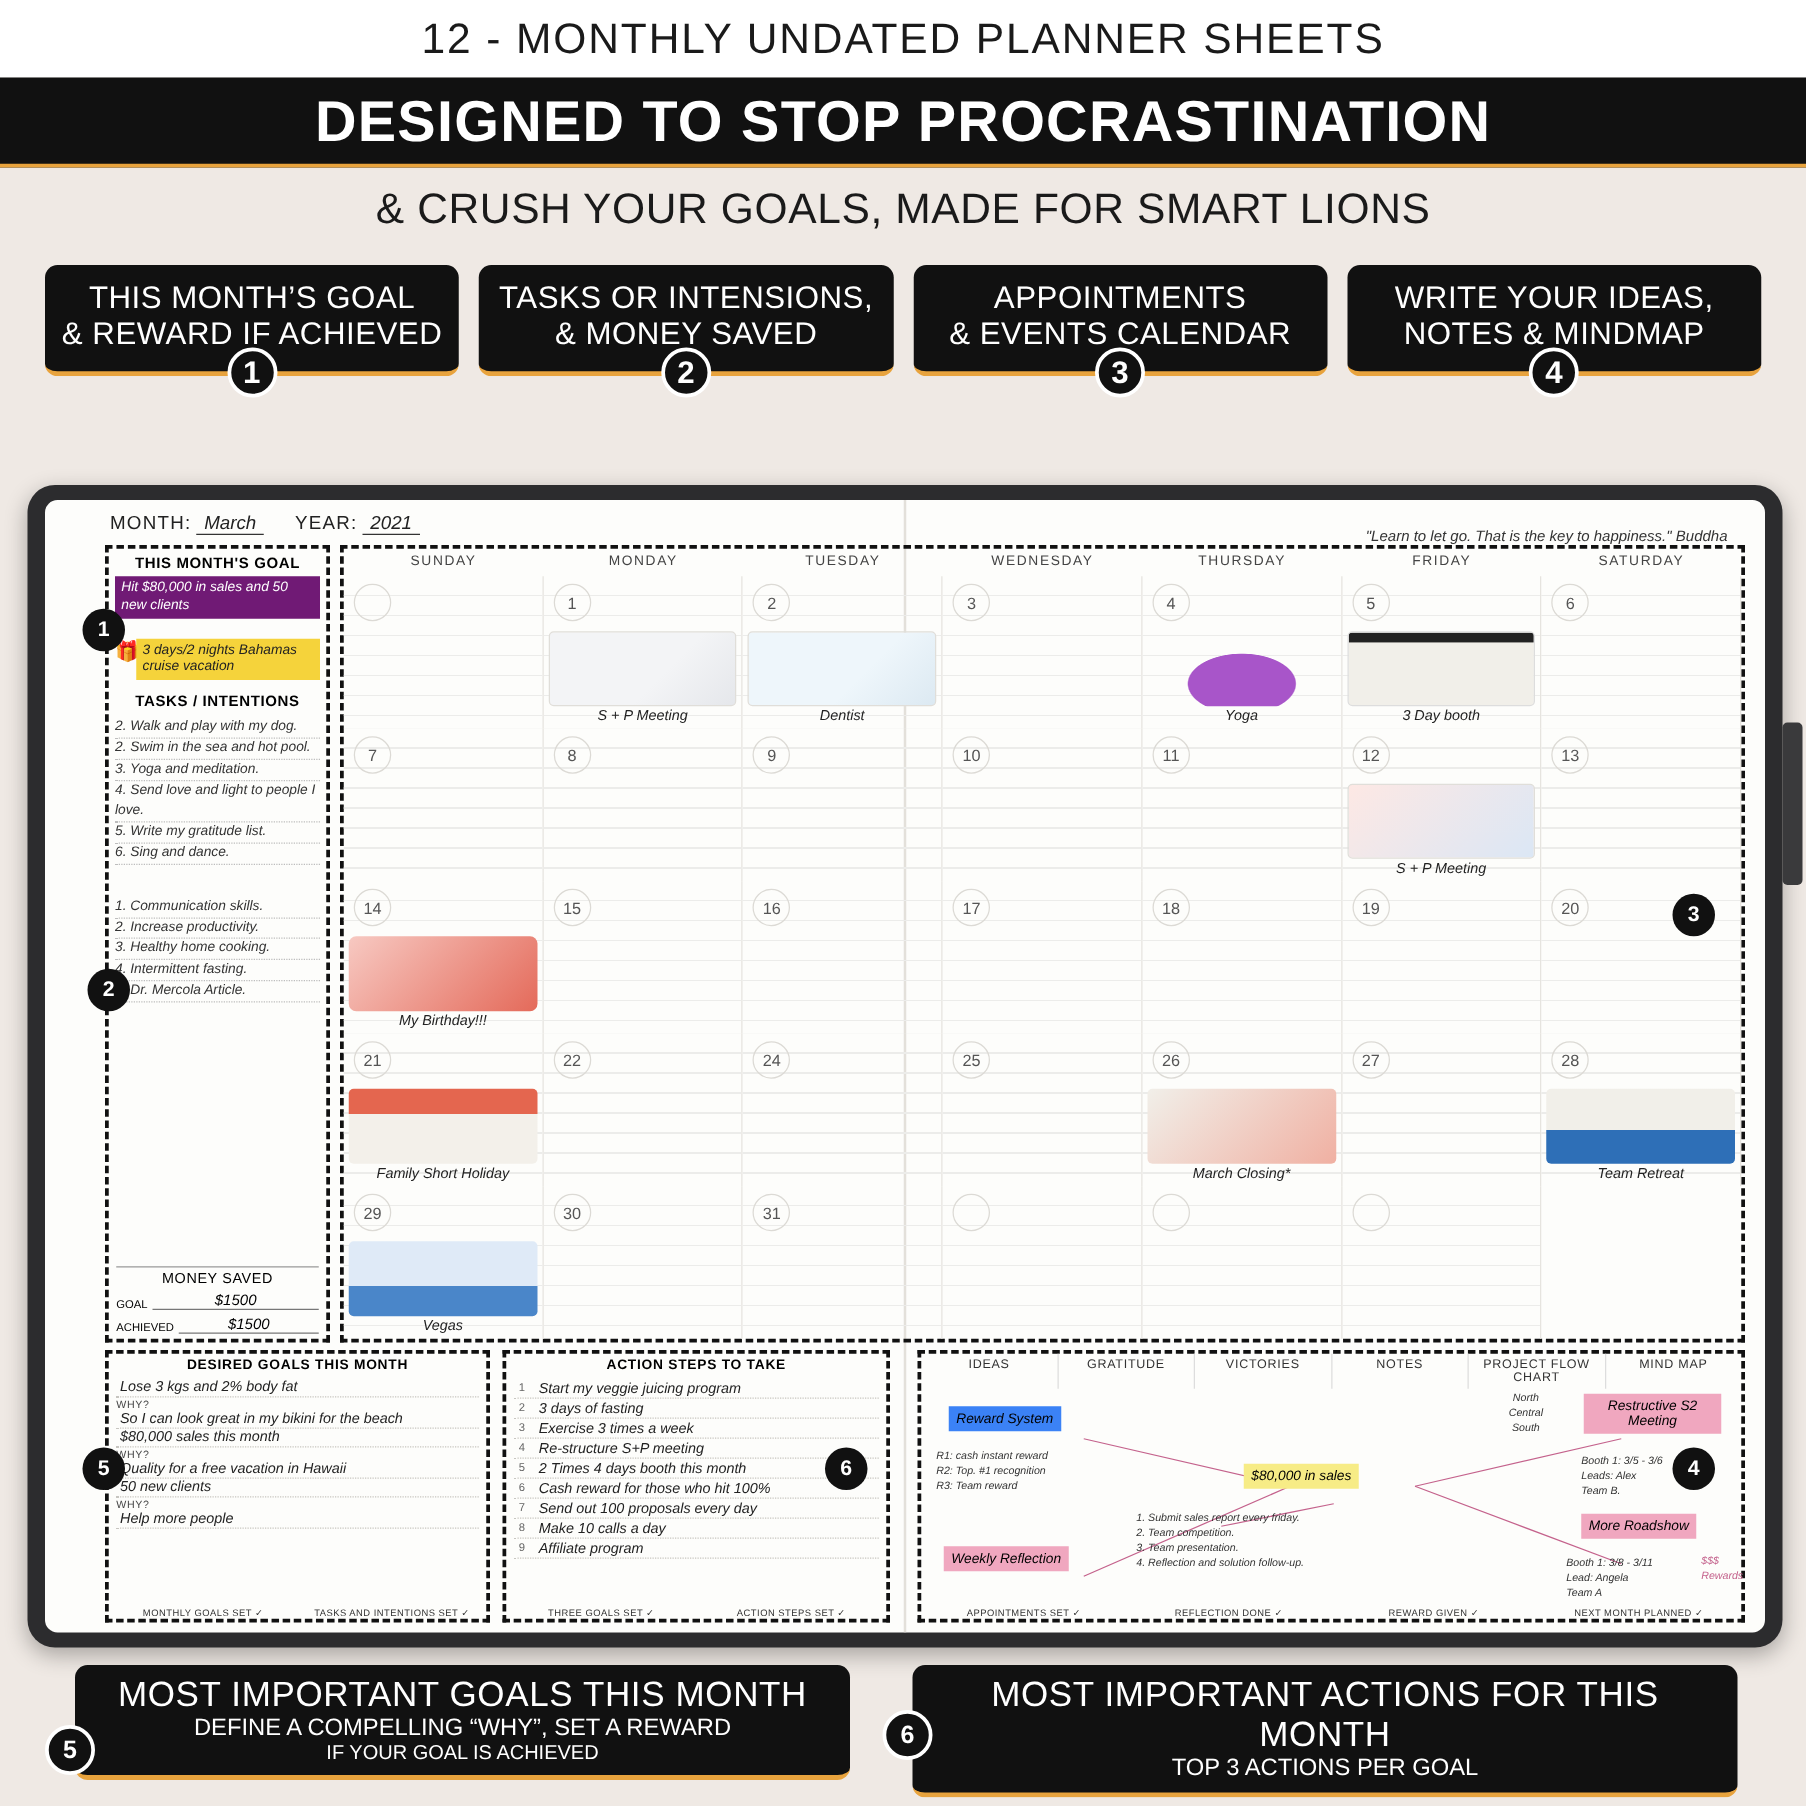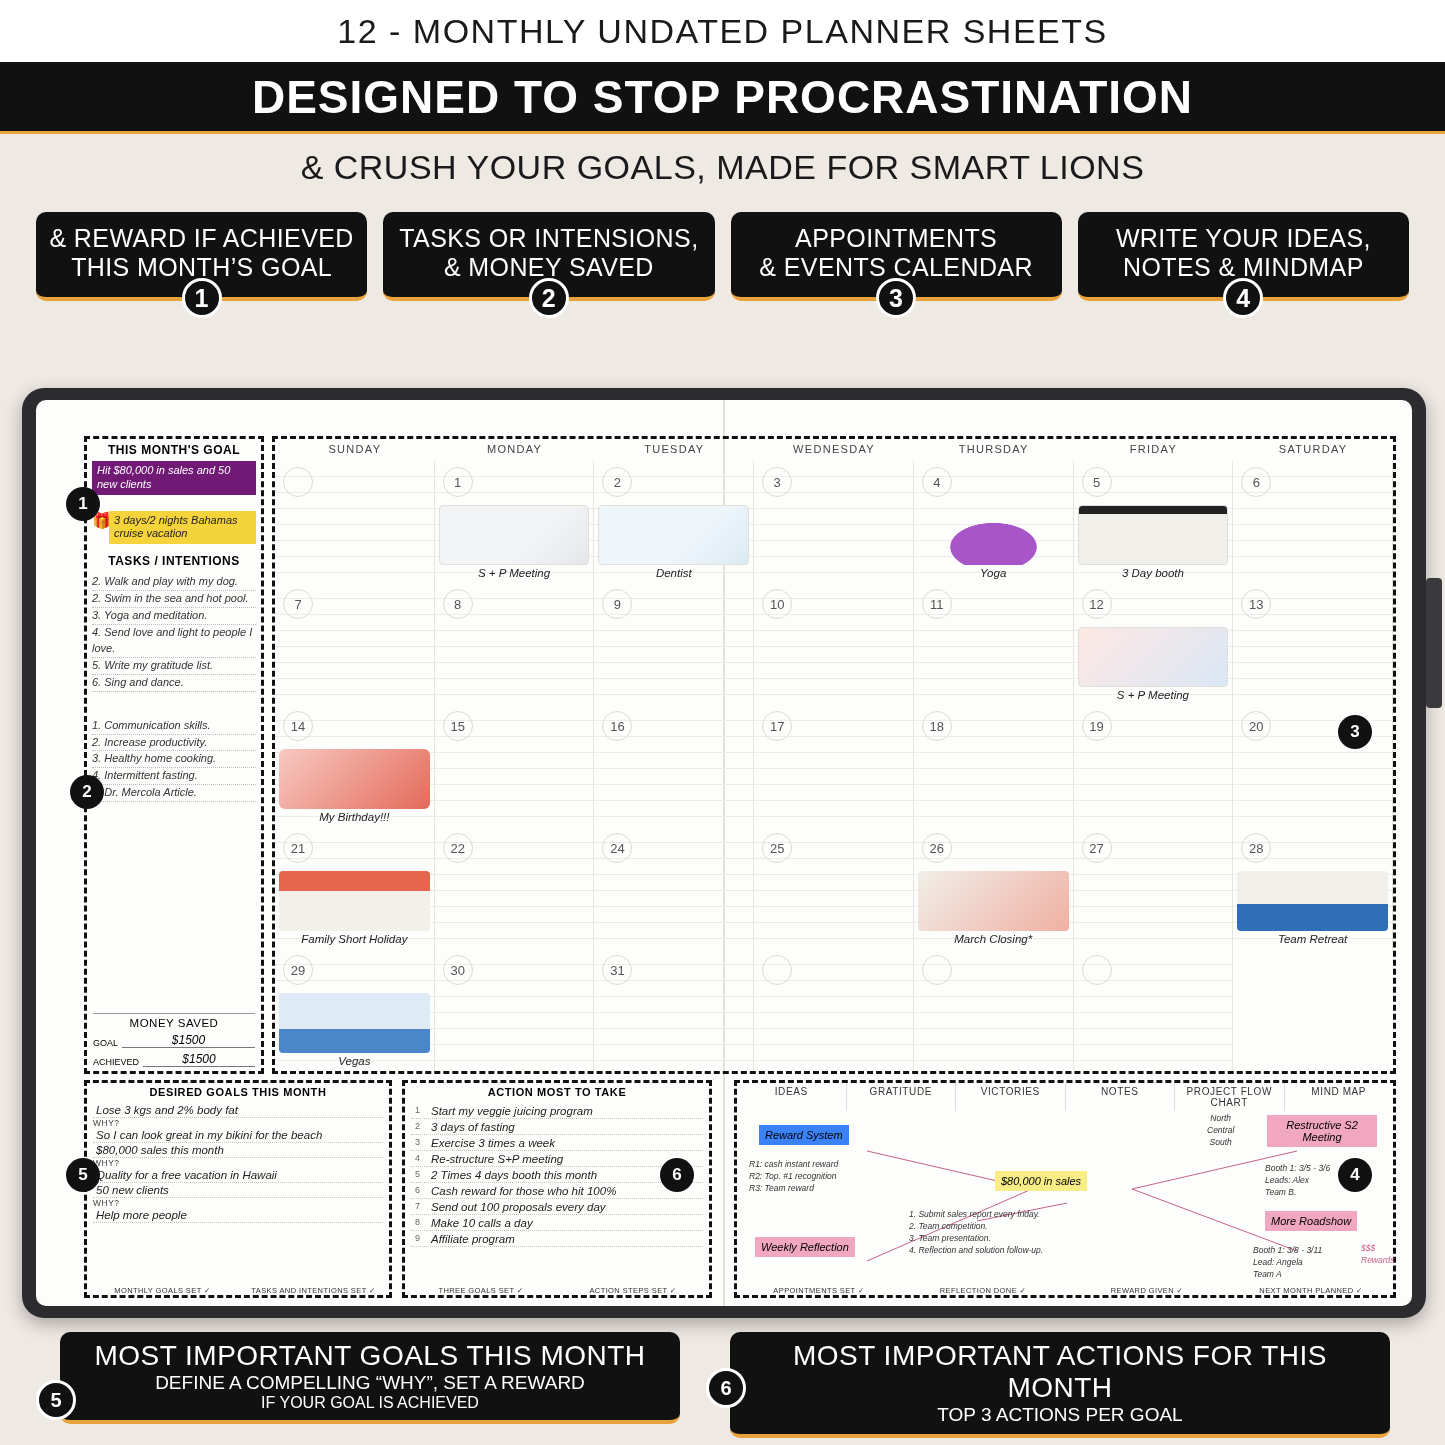--- a/index.html
+++ b/index.html
@@ -152,22 +152,22 @@
 </div>
 <div class="band-black">
   <span>DESIGNED TO STOP PROCRASTINATION</span>
 </div>
 <div class="band-sub">
   <span>&amp; CRUSH YOUR GOALS, MADE FOR SMART LIONS</span>
 </div>
 
 <div class="feature-row">
   <div class="feature">
+    <div>THIS MONTH’S GOAL</div>
     <div>&amp; REWARD IF ACHIEVED</div>
-    <div>THIS MONTH’S GOAL</div>
     <div class="num-circle">1</div>
   </div>
   <div class="feature">
     <div>TASKS OR INTENSIONS,</div>
     <div>&amp; MONEY SAVED</div>
     <div class="num-circle">2</div>
   </div>
   <div class="feature">
     <div>APPOINTMENTS</div>
     <div>&amp; EVENTS CALENDAR</div>
@@ -177,20 +177,28 @@
     <div>WRITE YOUR IDEAS,</div>
     <div>NOTES &amp; MINDMAP</div>
     <div class="num-circle">4</div>
   </div>
 </div>
 
 <div class="tablet">
   <div class="screen">
     <div class="spine"></div>
 
+    <div class="ph">
+      <span class="lbl">MONTH:</span>
+      <span class="val">March</span>
+      &nbsp;&nbsp;&nbsp;&nbsp;
+      <span class="lbl">YEAR:</span>
+      <span class="val">2021</span>
+      <span class="quote">"Learn to let go. That is the key to happiness." Buddha</span>
+    </div>
 
     <div class="lcol">
       <h4>THIS MONTH'S GOAL</h4>
       <div class="hl-pink">Hit $80,000 in sales and 50 new clients</div>
       <div style="height:16px"></div>
       <div style="display:flex;align-items:flex-start;gap:3px;">
         <span class="gift">🎁</span>
         <div class="hl-yellow" style="flex:1">3 days/2 nights Bahamas cruise vacation</div>
       </div>
       <h4 style="margin-top:10px">TASKS / INTENTIONS</h4>
@@ -408,21 +416,21 @@
         <div class="why">WHY?</div>
         <div class="ln">Help more people</div>
       </div>
       <div class="checkrow">
         <span><span>MONTHLY GOALS SET</span> ✓</span>
         <span><span>TASKS AND INTENTIONS SET</span> ✓</span>
       </div>
     </div>
 
     <div class="sec" style="left:366px; bottom:8px; width:310px; height:218px;">
-      <h5>ACTION MOST TO TAKE</h5>
+      <h5>ACTION STEPS TO TAKE</h5>
       <ol class="steps" style="padding:2px 6px">
         <li>Start my veggie juicing program</li>
         <li>3 days of fasting</li>
         <li>Exercise 3 times a week</li>
         <li>Re-structure S+P meeting</li>
         <li>2 Times 4 days booth this month</li>
         <li>Cash reward for those who hit 100%</li>
         <li>Send out 100 proposals every day</li>
         <li>Make 10 calls a day</li>
         <li>Affiliate program</li>

